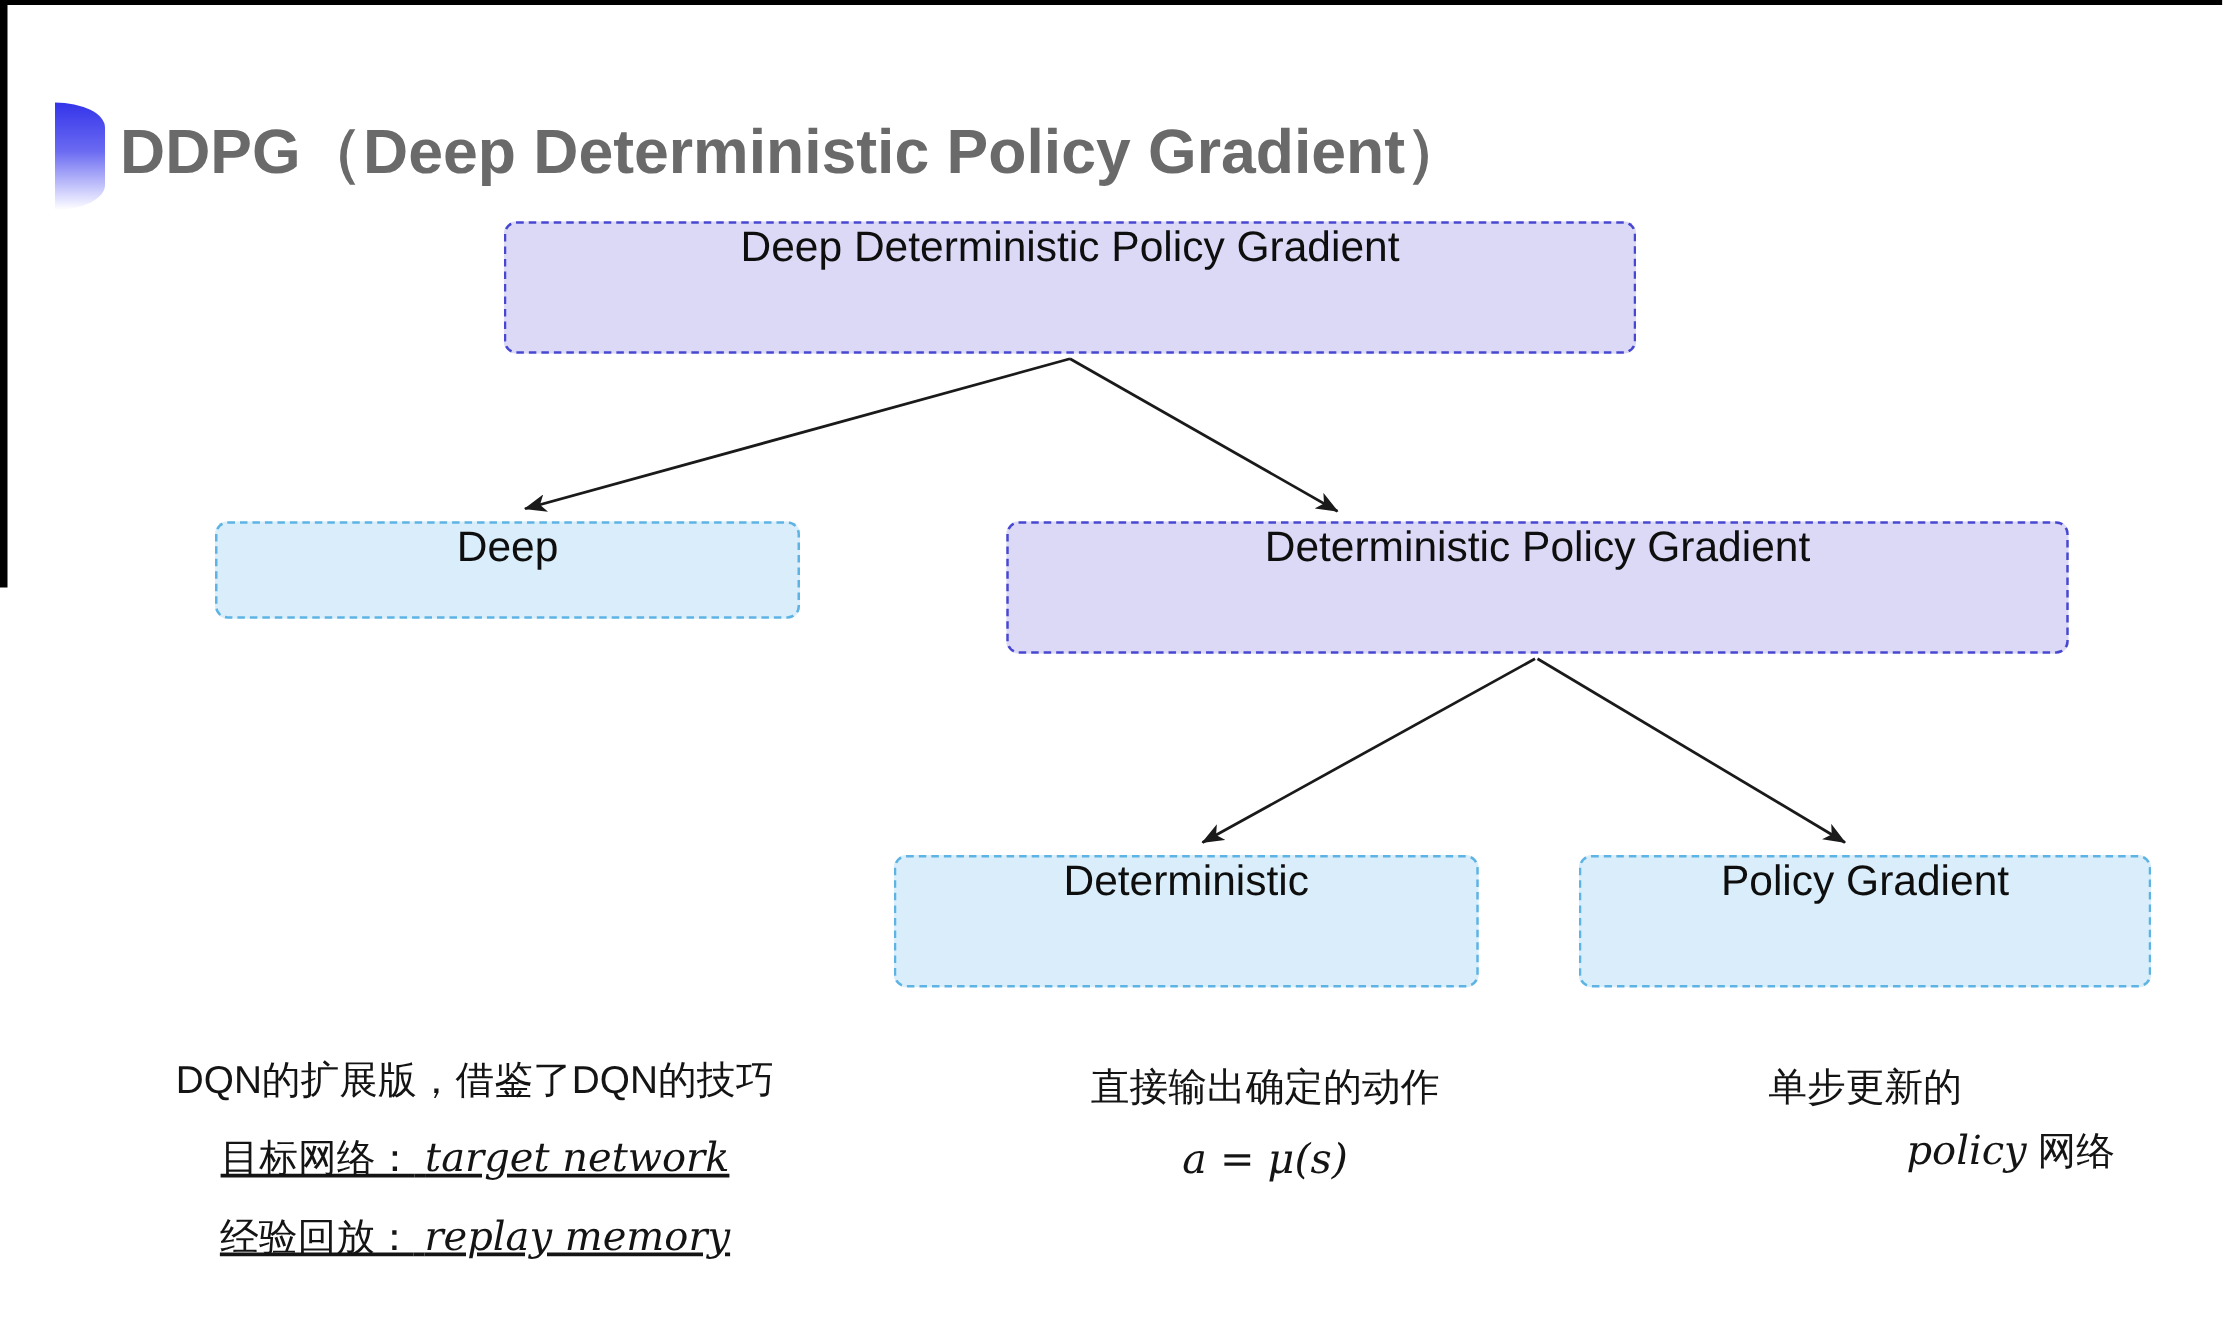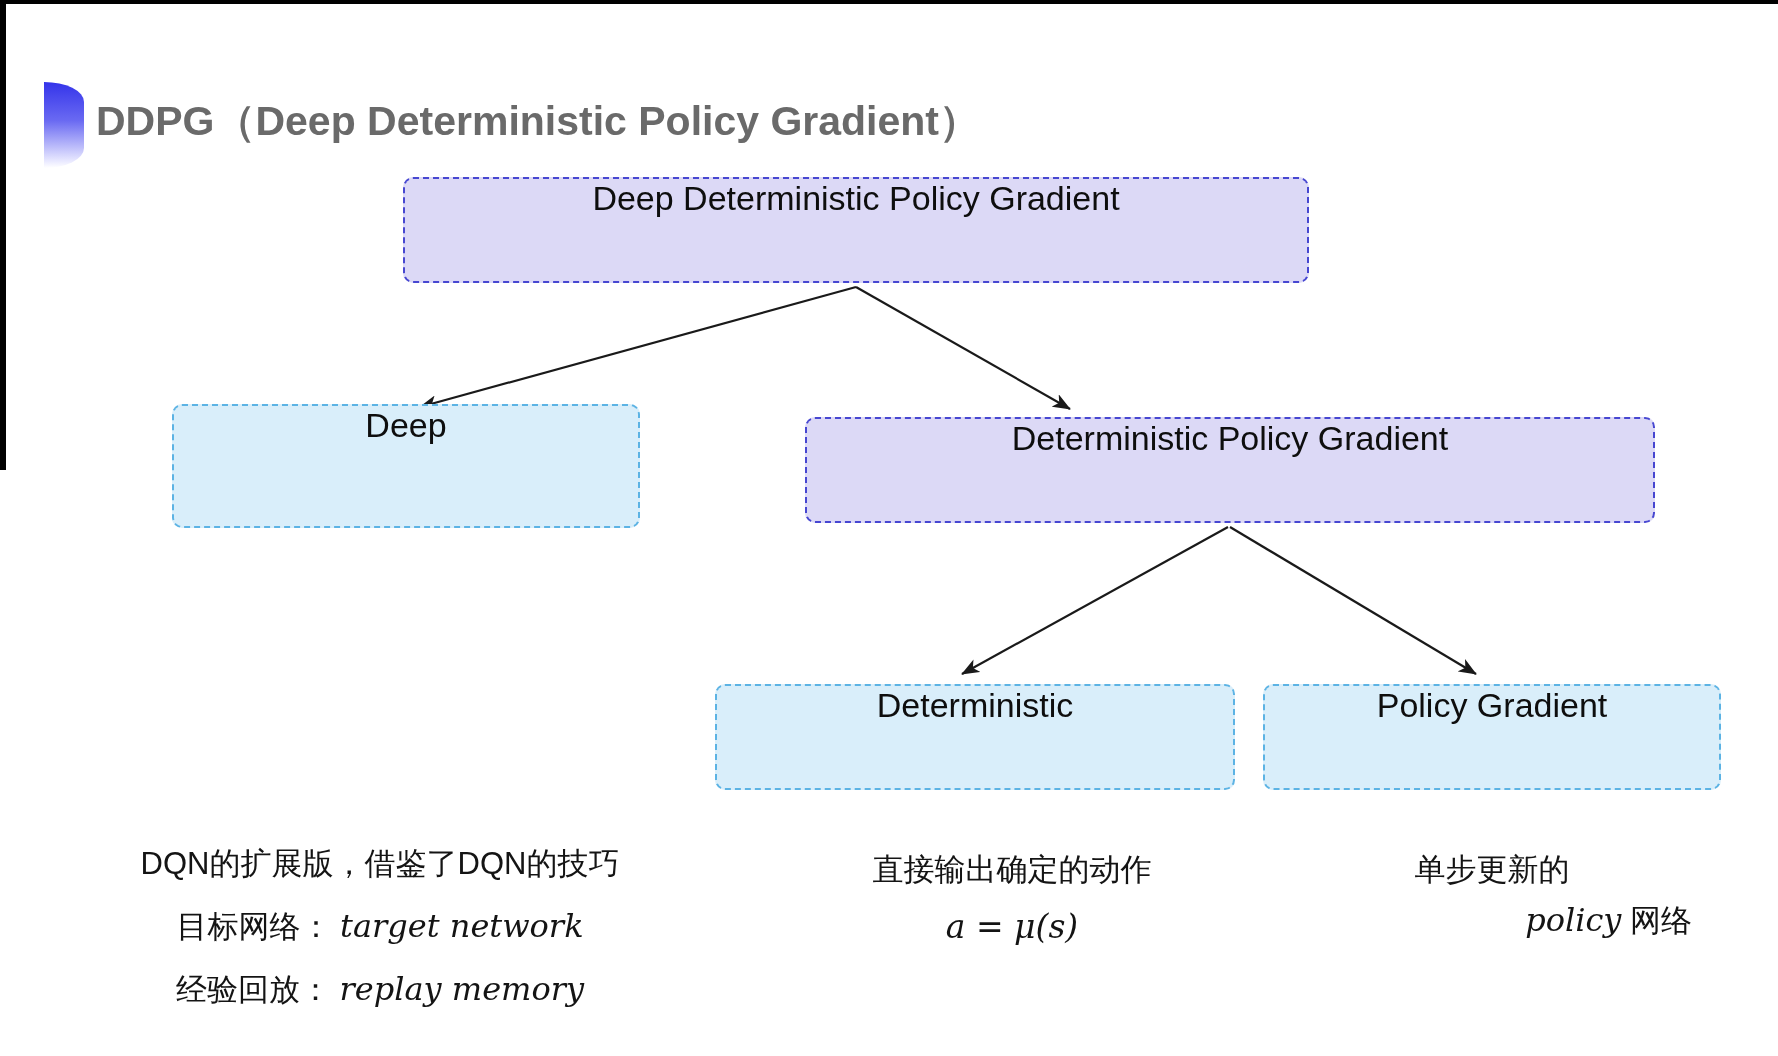--- a/index.html
+++ b/index.html
@@ -20,45 +20,45 @@
   .edge-top{left:0;top:0;width:1778px;height:4px;}
   .edge-left{left:0;top:0;width:6px;height:470px;}
 
   .bullet{
     position:absolute;left:44px;top:82px;width:40px;height:86px;
     border-radius:0 86px 86px 0 / 0 43px 43px 0;
     background:linear-gradient(180deg,var(--bullet-blue) 0%,#6a6af2 45%,#e9e9ff 92%,#ffffff 100%);
   }
   .title{
     position:absolute;left:96px;top:75px;height:92px;line-height:92px;
-    font-size:41px;font-weight:600;color:var(--title-gray);white-space:nowrap;
+    font-size:50px;font-weight:600;color:var(--title-gray);white-space:nowrap;
   }
 
   svg.connectors{position:absolute;left:0;top:0;pointer-events:none;}
 
   .node{
     position:absolute;display:flex;align-items:flex-start;justify-content:center;
     border-radius:10px;border:2.5px dashed;box-sizing:border-box;
     font-size:34px;font-weight:500;color:#0e0e0e;white-space:nowrap;
   }
   .node.lav{background:var(--lavender-fill);border-color:var(--lavender-border);}
   .node.cyan{background:var(--cyan-fill);border-color:var(--cyan-border);}
 
   .node-root{left:403px;top:177px;width:906px;height:106px;}
-  .node-deep{left:172px;top:404px;width:468px;height:124px;}
+  .node-deep{left:172px;top:417px;width:468px;height:78px;}
   .node-dpg{left:805px;top:417px;width:850px;height:106px;}
-  .node-det{left:715px;top:684px;width:520px;height:106px;}
+  .node-det{left:715px;top:684px;width:468px;height:106px;}
   .node-pg{left:1263px;top:684px;width:458px;height:106px;}
 
   .ann{position:absolute;text-align:center;color:#141414;}
   .ann .cjk{font-size:31px;font-weight:500;line-height:44px;white-space:nowrap;}
   .ann .mix{font-size:31px;font-weight:500;line-height:44px;white-space:nowrap;}
   .ann .serif-it{font-family:"DejaVu Serif",serif;font-style:italic;font-weight:400;font-size:32px;}
   .ann-dqn{left:130px;top:830px;width:500px;margin-top:12px;}
-  .ann-dqn .row{margin-top:18px;}
+  .ann-dqn .row{margin-top:18px;text-decoration:underline;}
   .ann-det{left:812px;top:848px;width:400px;}
   .ann-pg{left:1292px;top:848px;width:400px;}
   .formula{
     font-family:"DejaVu Serif",serif;font-style:italic;font-size:33px;
     line-height:46px;margin-top:12px;white-space:nowrap;
   }
   .line2{margin-top:6px;text-align:right;}
 </style>
 </head>
 <body>

